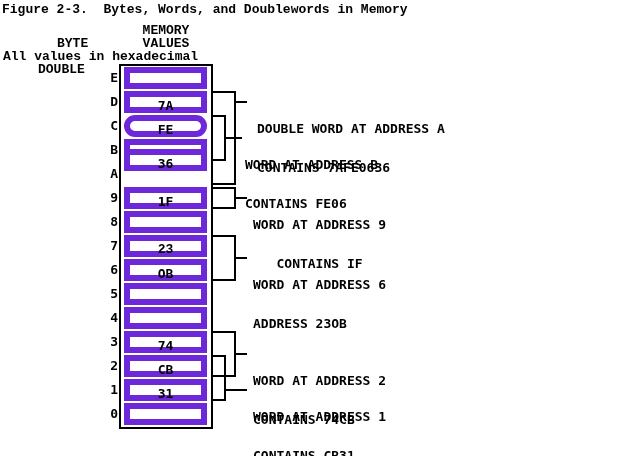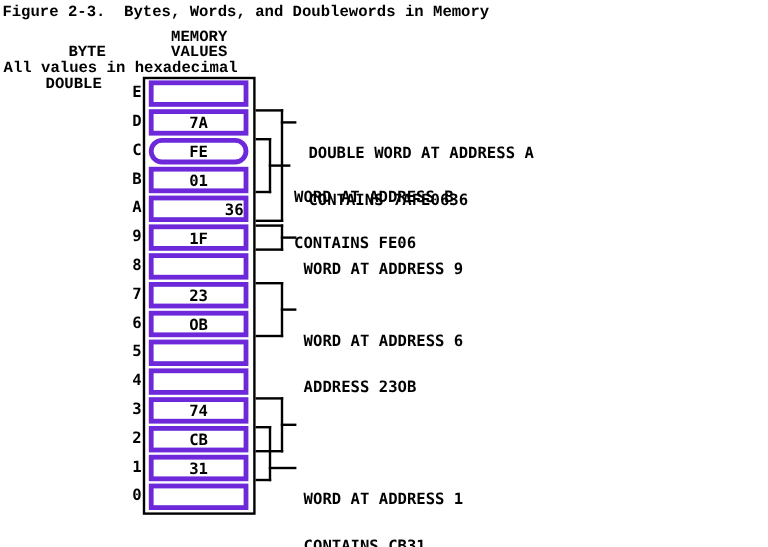--- a/index.html
+++ b/index.html
@@ -15,21 +15,21 @@
     overflow:hidden;
   }
   .txt{position:absolute;white-space:pre;font-family:Liberation Mono, monospace;}
   .center{text-align:center;}
   #memory-box{
     position:absolute;left:119px;top:64px;width:94px;height:365px;
     border:2px solid #000;box-sizing:border-box;
   }
   .cell{
     position:absolute;left:124px;width:83px;height:22px;
-    border:4px solid #6d28d9;box-sizing:border-box;
+    border:6px solid #6d28d9;box-sizing:border-box;
     line-height:18px;text-align:center;background:#fff;
   }
   .addr{
     position:absolute;left:84px;width:34px;height:22px;
     line-height:22px;text-align:right;
   }
   .bracket{
     position:absolute;left:213px;box-sizing:border-box;
     border-top:2px solid #000;border-right:2px solid #000;border-bottom:2px solid #000;
   }
@@ -64,24 +64,24 @@
   <div class="addr" style="top:307px;">4</div>
   <div class="addr" style="top:331px;">3</div>
   <div class="addr" style="top:355px;">2</div>
   <div class="addr" style="top:379px;">1</div>
   <div class="addr" style="top:403px;">0</div>
 
   <div class="cell" style="top:67px;"></div>
   <div class="cell" style="top:91px;">7A</div>
   <div class="cell" style="top:115px;border-radius:11px;">FE</div>
   <div class="cell" style="top:139px;">01</div>
-  <div class="cell" style="top:163px;text-align:right;">36</div>
+  <div class="cell" style="top:149px;">36</div>
   <div class="cell" style="top:187px;">1F</div>
   <div class="cell" style="top:211px;"></div>
-  <div class="cell" style="top:235px;">23</div>
+  <div class="cell" style="top:235px;font-family:Liberation Mono, monospace;">23</div>
   <div class="cell" style="top:259px;">OB</div>
   <div class="cell" style="top:283px;"></div>
   <div class="cell" style="top:307px;"></div>
   <div class="cell" style="top:331px;">74</div>
   <div class="cell" style="top:355px;">CB</div>
   <div class="cell" style="top:379px;">31</div>
   <div class="cell" style="top:403px;"></div>
 
   <div class="bracket" style="top:91px;height:94px;width:23px;"></div>
   <div class="tick" style="top:101px;left:234px;width:13px;"></div>
@@ -106,26 +106,31 @@
     <div>CONTAINS 7AFE0636</div>
   </div>
 
   <div class="ann" style="left:245px;top:132px;">
     <div>WORD AT ADDRESS B</div>
     <div>CONTAINS FE06</div>
   </div>
 
   <div class="ann" style="left:253px;top:192px;text-align:center;">
     <div>WORD AT ADDRESS 9</div>
+    <div>CONTAINS IF</div>
   </div>
 
   <div class="ann" style="left:253px;top:252px;">
     <div>WORD AT ADDRESS 6</div>
     <div>ADDRESS 23OB</div>
   </div>
 
+  <div class="ann" style="left:253px;top:348px;">
+    <div>WORD AT ADDRESS 2</div>
+    <div>CONTAINS 74CB</div>
+  </div>
 
   <div class="ann" style="left:253px;top:384px;">
     <div>WORD AT ADDRESS 1</div>
     <div>CONTAINS CB31</div>
   </div>
 
 </div>
 
 </body></html>

